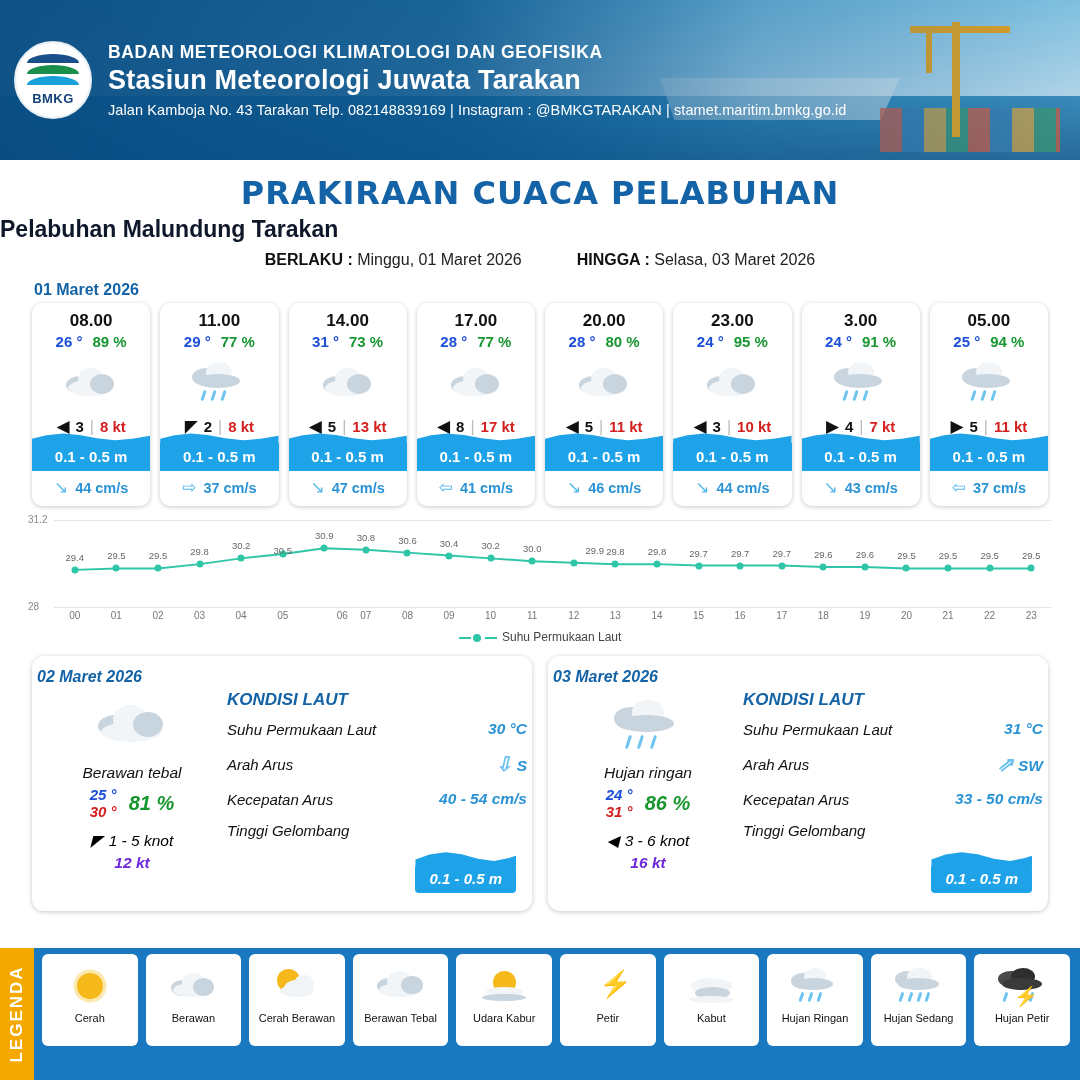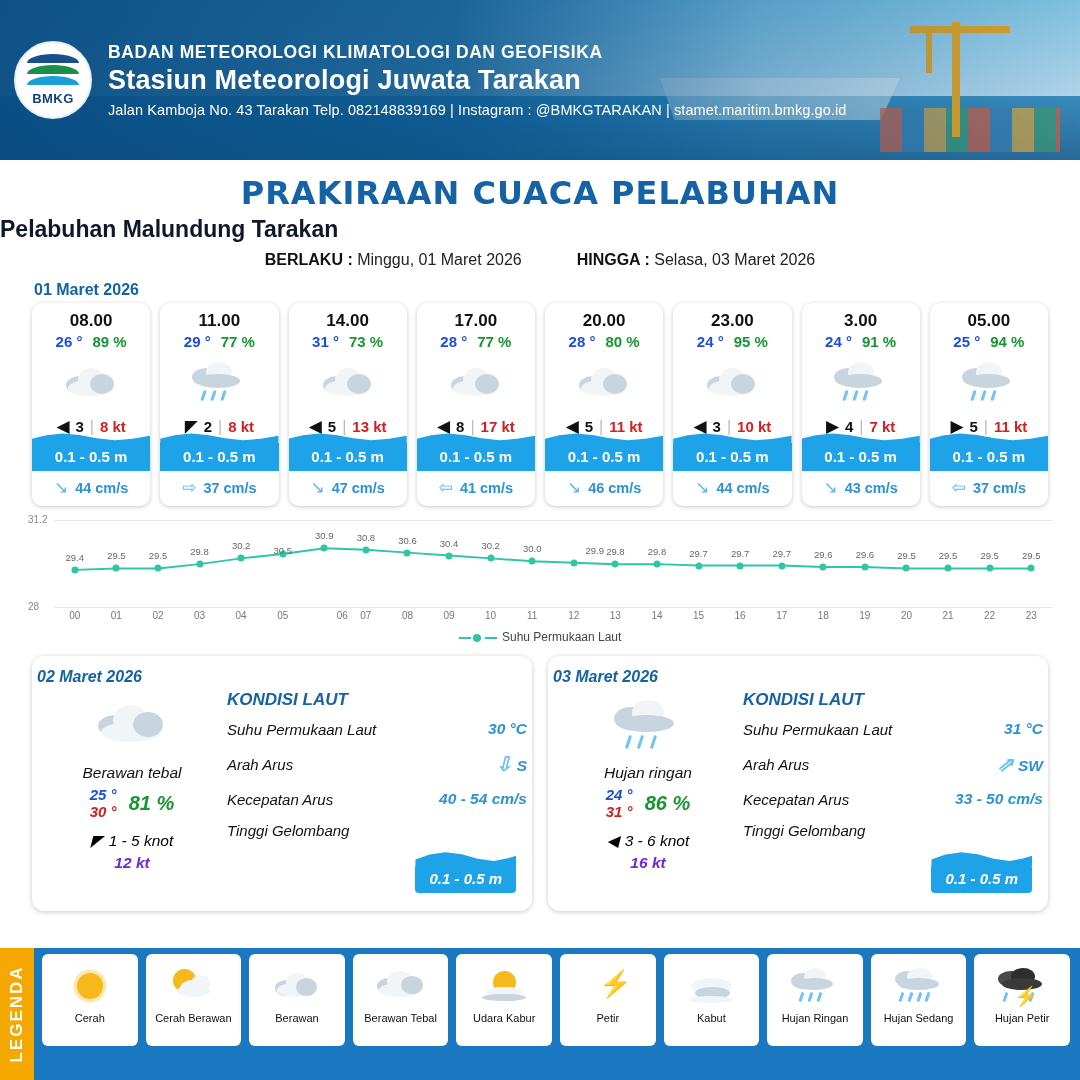--- a/index.html
+++ b/index.html
@@ -624,38 +624,38 @@
           <div class="l-ico">
             <div class="wic" style="width:54.56px;height:40.48px">
               <div class="sun" style="left:14.08px;top:7.04px;width:26.4px;height:26.4px;box-shadow:0 0 0 3.52px rgba(246,185,27,.35)"></div>
             </div>
           </div>
                  <div class="l-lbl">Cerah</div>
         </div>
         <div class="l-item">
           <div class="l-ico">
             <div class="wic" style="width:54.56px;height:40.48px">
+              <div class="cl cl-m" style="left:5.28px;top:14.08px;width:24.64px;height:15.84px"></div>
+              <div class="cl " style="left:15.84px;top:7.04px;width:22.88px;height:19.36px"></div>
+              <div class="cl " style="left:7.04px;top:17.6px;width:38.72px;height:14.08px"></div>
+              <div class="cl cl-m" style="left:26.4px;top:12.32px;width:21.12px;height:17.6px"></div>
+            </div>
+          </div>
+                 <div class="l-lbl">Berawan</div>
+        </div>
+        <div class="l-item">
+          <div class="l-ico">
+            <div class="wic" style="width:54.56px;height:40.48px">
               <div class="sun" style="left:7.04px;top:3.52px;width:22.88px;height:22.88px"></div>
               <div class="cl " style="left:14.08px;top:14.08px;width:26.4px;height:17.6px"></div>
               <div class="cl " style="left:24.64px;top:8.8px;width:19.36px;height:17.6px"></div>
               <div class="cl " style="left:10.56px;top:19.36px;width:33.44px;height:12.32px"></div>
             </div>
           </div>
                  <div class="l-lbl">Cerah Berawan</div>
-        </div>
-        <div class="l-item">
-          <div class="l-ico">
-            <div class="wic" style="width:54.56px;height:40.48px">
-              <div class="cl cl-m" style="left:5.28px;top:14.08px;width:24.64px;height:15.84px"></div>
-              <div class="cl " style="left:15.84px;top:7.04px;width:22.88px;height:19.36px"></div>
-              <div class="cl " style="left:7.04px;top:17.6px;width:38.72px;height:14.08px"></div>
-              <div class="cl cl-m" style="left:26.4px;top:12.32px;width:21.12px;height:17.6px"></div>
-            </div>
-          </div>
-                 <div class="l-lbl">Berawan</div>
         </div>
         <div class="l-item">
           <div class="l-ico">
             <div class="wic" style="width:54.56px;height:40.48px">
               <div class="cl cl-m" style="left:3.52px;top:12.32px;width:26.4px;height:15.84px"></div>
               <div class="cl " style="left:14.08px;top:5.28px;width:24.64px;height:21.12px"></div>
               <div class="cl " style="left:5.28px;top:17.6px;width:42.24px;height:14.08px"></div>
               <div class="cl cl-m" style="left:28.16px;top:10.56px;width:21.12px;height:17.6px"></div>
             </div>
           </div>

